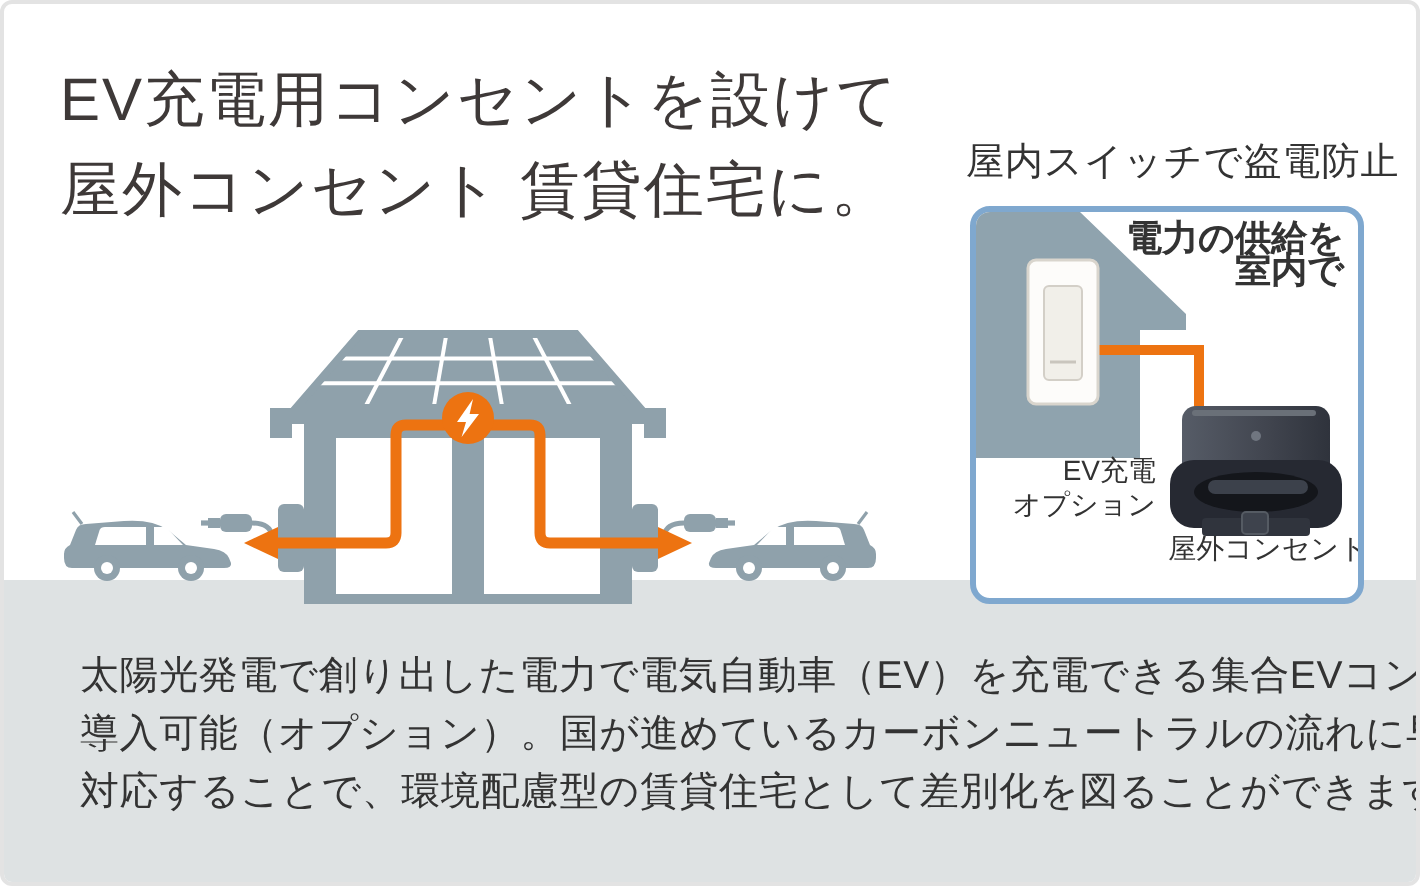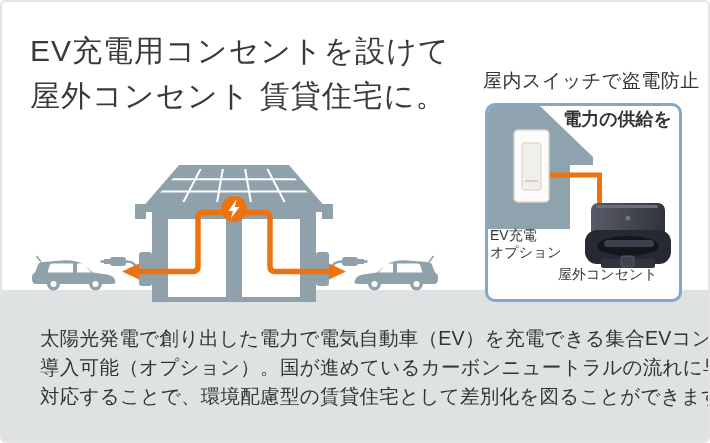--- a/index.html
+++ b/index.html
@@ -46,25 +46,25 @@
     position:absolute;left:483px;top:101px;width:197px;height:199px;
     background:#fff;border:3px solid var(--callout-border-blue,#7FA8CF);border-radius:10px;
     overflow:hidden;
   }
   .callout-art{position:absolute;left:0;top:0;width:191px;height:193px;}
   .callout-note{
     position:absolute;right:7px;top:5px;width:110px;text-align:right;
     font-size:18px;line-height:16px;font-weight:700;color:var(--body-text,#323232);
   }
   .switch-label{
-    position:absolute;left:2px;top:121px;width:88px;text-align:left;
+    position:absolute;left:2px;top:121px;width:88px;text-align:right;
     font-size:14px;line-height:17px;font-weight:500;color:var(--body-text,#323232);
   }
   .outlet-label{
-    position:absolute;left:70px;top:160px;width:120px;
+    position:absolute;left:86px;top:160px;width:120px;text-align:center;
     font-size:14px;line-height:16.5px;font-weight:500;color:var(--body-text,#323232);
   }
   
   .f-gray{fill:var(--illustration-gray,#8FA1AB);}
   .f-hgray{fill:var(--callout-house-gray,#8FA3AE);}
   .f-orange{fill:var(--accent-orange,#ED7311);}
   .s-orange{stroke:var(--accent-orange,#ED7311);fill:none;}
   .s-gray{stroke:var(--illustration-gray,#8FA1AB);fill:none;}
   .f-white{fill:#ffffff;}
   .s-white{stroke:#ffffff;fill:none;}
@@ -181,20 +181,21 @@
         <rect x="97" y="124" width="86" height="34" rx="12" fill="#262932"></rect>
         <ellipse cx="140" cy="140" rx="31" ry="10" fill="#14161B"></ellipse>
         <rect x="116" y="134" width="50" height="7" rx="3.5" fill="#3C414B"></rect>
         <rect x="113" y="153" width="54" height="9" rx="2" fill="#30343D"></rect>
         <rect x="133" y="150" width="13" height="11" rx="2" fill="#3E434D" stroke="#555B63" stroke-width="1"></rect>
         <circle cx="140" cy="112" r="2.5" fill="#707680"></circle>
       </g>
     </svg>
     <div class="callout-note">
       <div>電力の供給を</div>
+      <div>室内で</div>
     </div>
     <div class="switch-label">
       <div>EV充電</div>
       <div>オプション</div>
     </div>
     <div class="outlet-label">
       <div>屋外コンセント</div>
     </div>
   </div>
 

